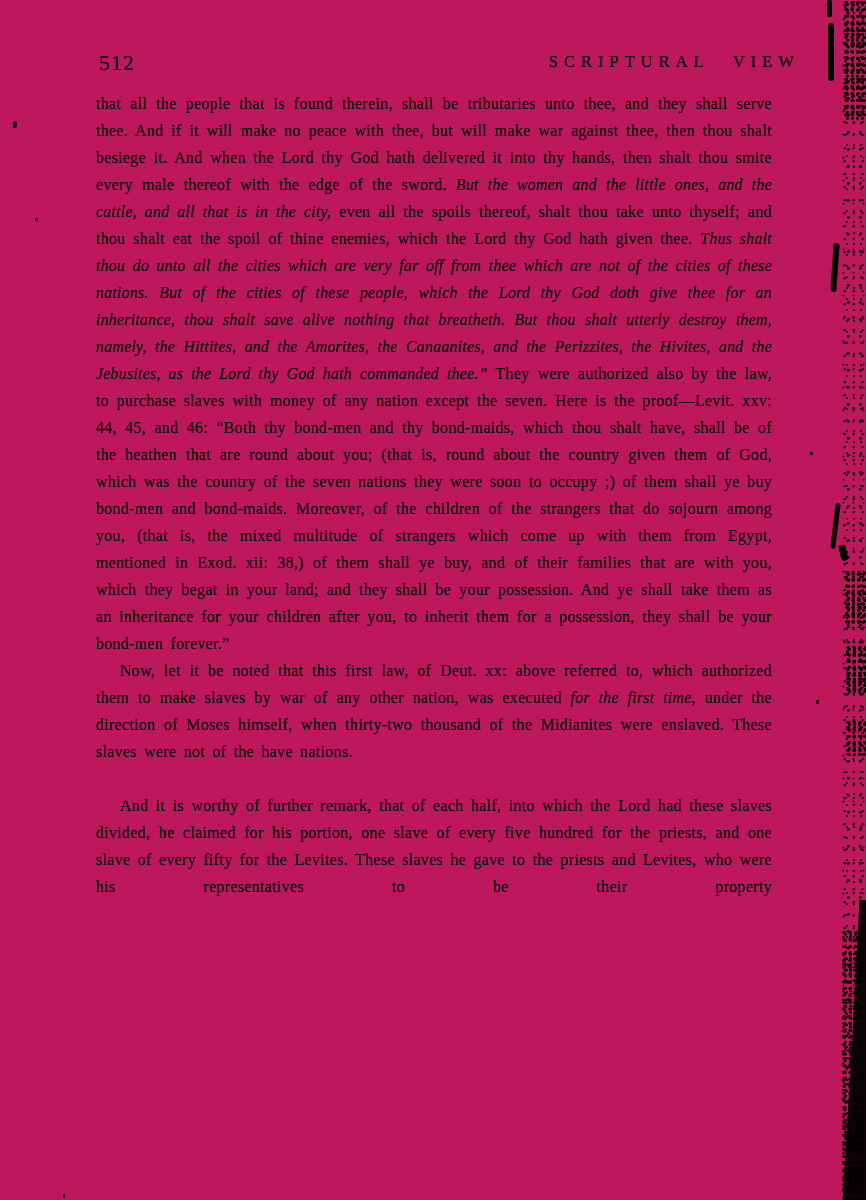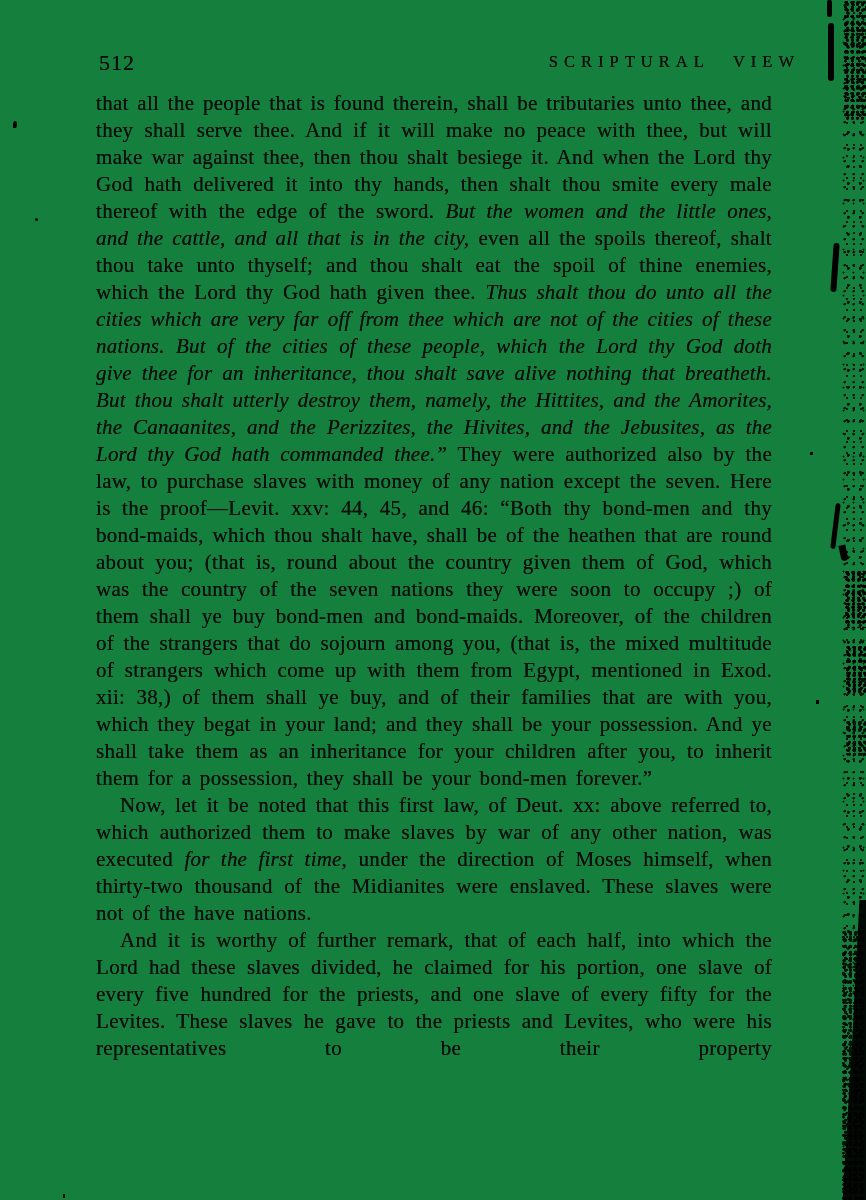--- a/index.html
+++ b/index.html
@@ -2,45 +2,45 @@
 <html><head>
 <meta charset="utf-8">
 <style>
   html,body{margin:0;padding:0;}
   body{
     width:866px;height:1200px;position:relative;overflow:hidden;
     background:#ffffff;
     font-family:"Liberation Serif","DejaVu Serif",serif;
     color:#0f0f0f;
   }
-  .page{position:absolute;inset:0;background:#15803d;}
+  .page{position:absolute;inset:0;background:#be185d;}
 
   
   .running-head{position:absolute;left:0;right:0;top:48px;height:30px;}
   .folio{
     position:absolute;left:99px;top:2px;
     font-size:22px;letter-spacing:1px;
     text-shadow:0 0 .5px #000;
   }
   .head-title{
     position:absolute;left:0;right:66px;top:4px;text-align:right;
     font-size:16.5px;letter-spacing:6px;word-spacing:14px;
     text-shadow:0 0 .6px #000;
   }
 
   
   .page-text{
     position:absolute;left:96px;top:90px;width:676px;
-    font-size:21px;line-height:27px;
+    font-size:16px;line-height:27px;
     letter-spacing:.3px;word-spacing:3px;
     text-shadow:0 0 .45px rgba(0,0,0,.85);
   }
   .para{margin:0;text-align:justify;}
   .para.indent{text-indent:24px;}
-  .para.justify-last{text-align-last:justify;}
+  .para.justify-last{text-align-last:justify;margin-top:27px;}
   .para em{font-style:italic;letter-spacing:.2px;}
 
   
   .artifact{position:absolute;background:#000;}
   .noise-band{
     position:absolute;right:0;top:0;width:24px;height:1200px;background:transparent;
     background-image:
       radial-gradient(circle at 30% 40%, #000 1.1px, transparent 1.5px),
       radial-gradient(circle at 72% 18%, #000 .9px, transparent 1.3px),
       radial-gradient(circle at 52% 78%, #000 1.3px, transparent 1.8px),

